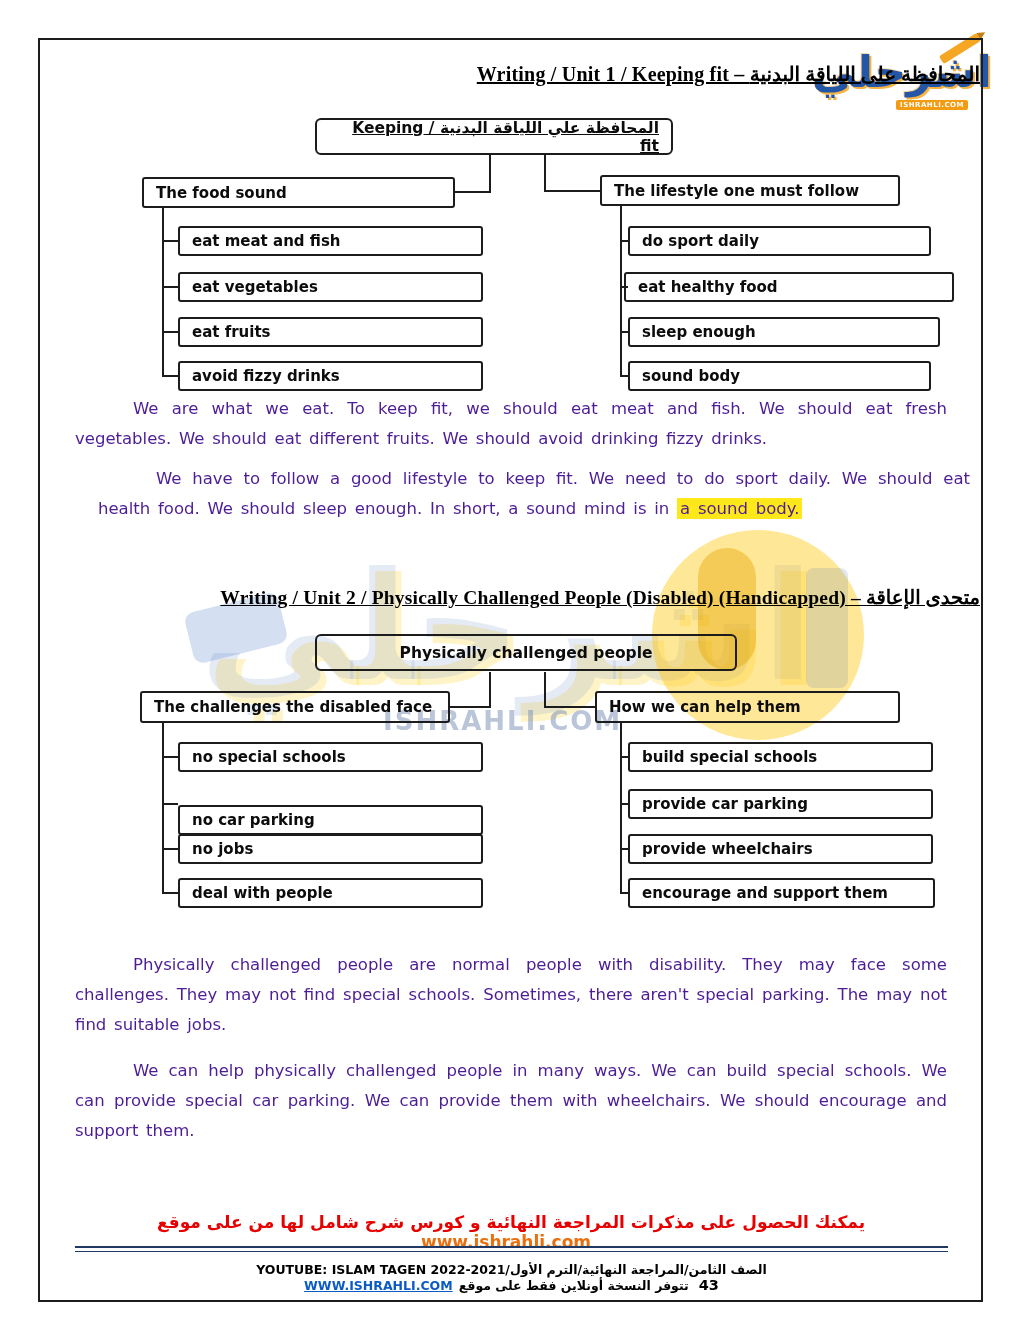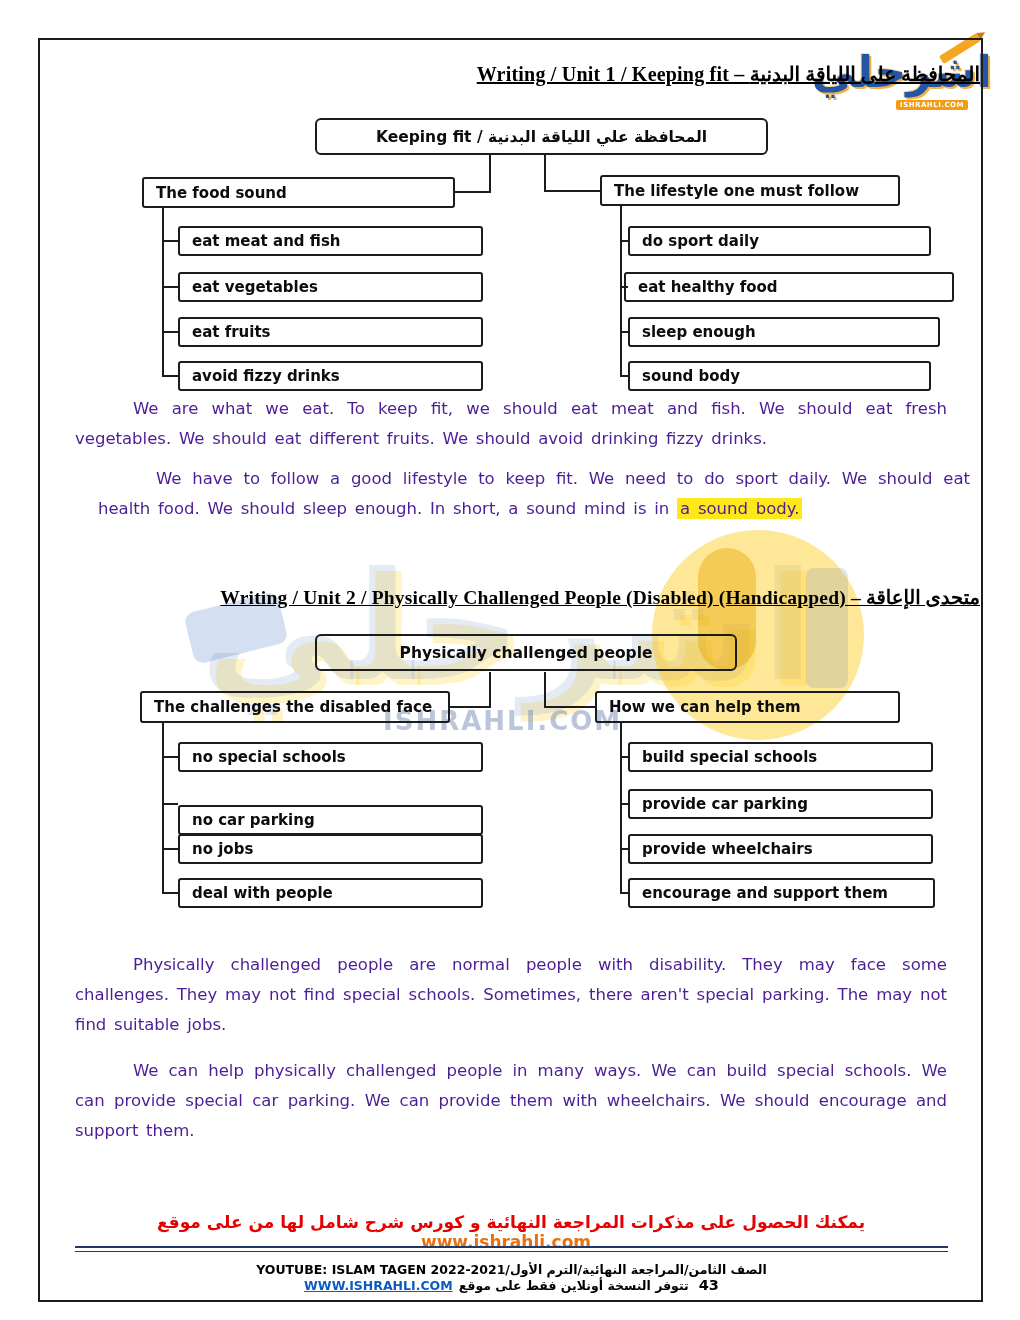--- a/index.html
+++ b/index.html
@@ -90,21 +90,21 @@
   <div class="content">
 
     <div class="logo">
       <div class="logo-pencil"></div>
       <div class="logo-text">اشرحلي</div>
       <div class="logo-site">ISHRAHLI.COM</div>
     </div>
 
     <div class="title" style="top:62px;">Writing / Unit 1 / Keeping fit – المحافظة على اللياقة البدنية</div>
 
-    <div class="box root" dir="rtl" style="left:315px; top:118px; width:453px;">المحافظة علي اللياقة البدنية / Keeping fit</div>
+    <div class="box root" dir="rtl" style="left:315px; top:118px; width:358px;text-decoration:underline;">المحافظة علي اللياقة البدنية / Keeping fit</div>
 
     <div class="vline" style="left:489px; top:155px; height:38px;"></div>
     <div class="hline" style="left:455px; top:191px; width:36px;"></div>
     <div class="vline" style="left:544px; top:155px; height:37px;"></div>
     <div class="hline" style="left:544px; top:190px; width:56px;"></div>
 
     <div class="box" style="left:142px; top:177px; width:313px;">The food sound</div>
     <div class="box" style="left:600px; top:175px; width:300px;">The lifestyle one must follow</div>
 
     <div class="vline" style="left:162px; top:208px; height:168px;"></div>

